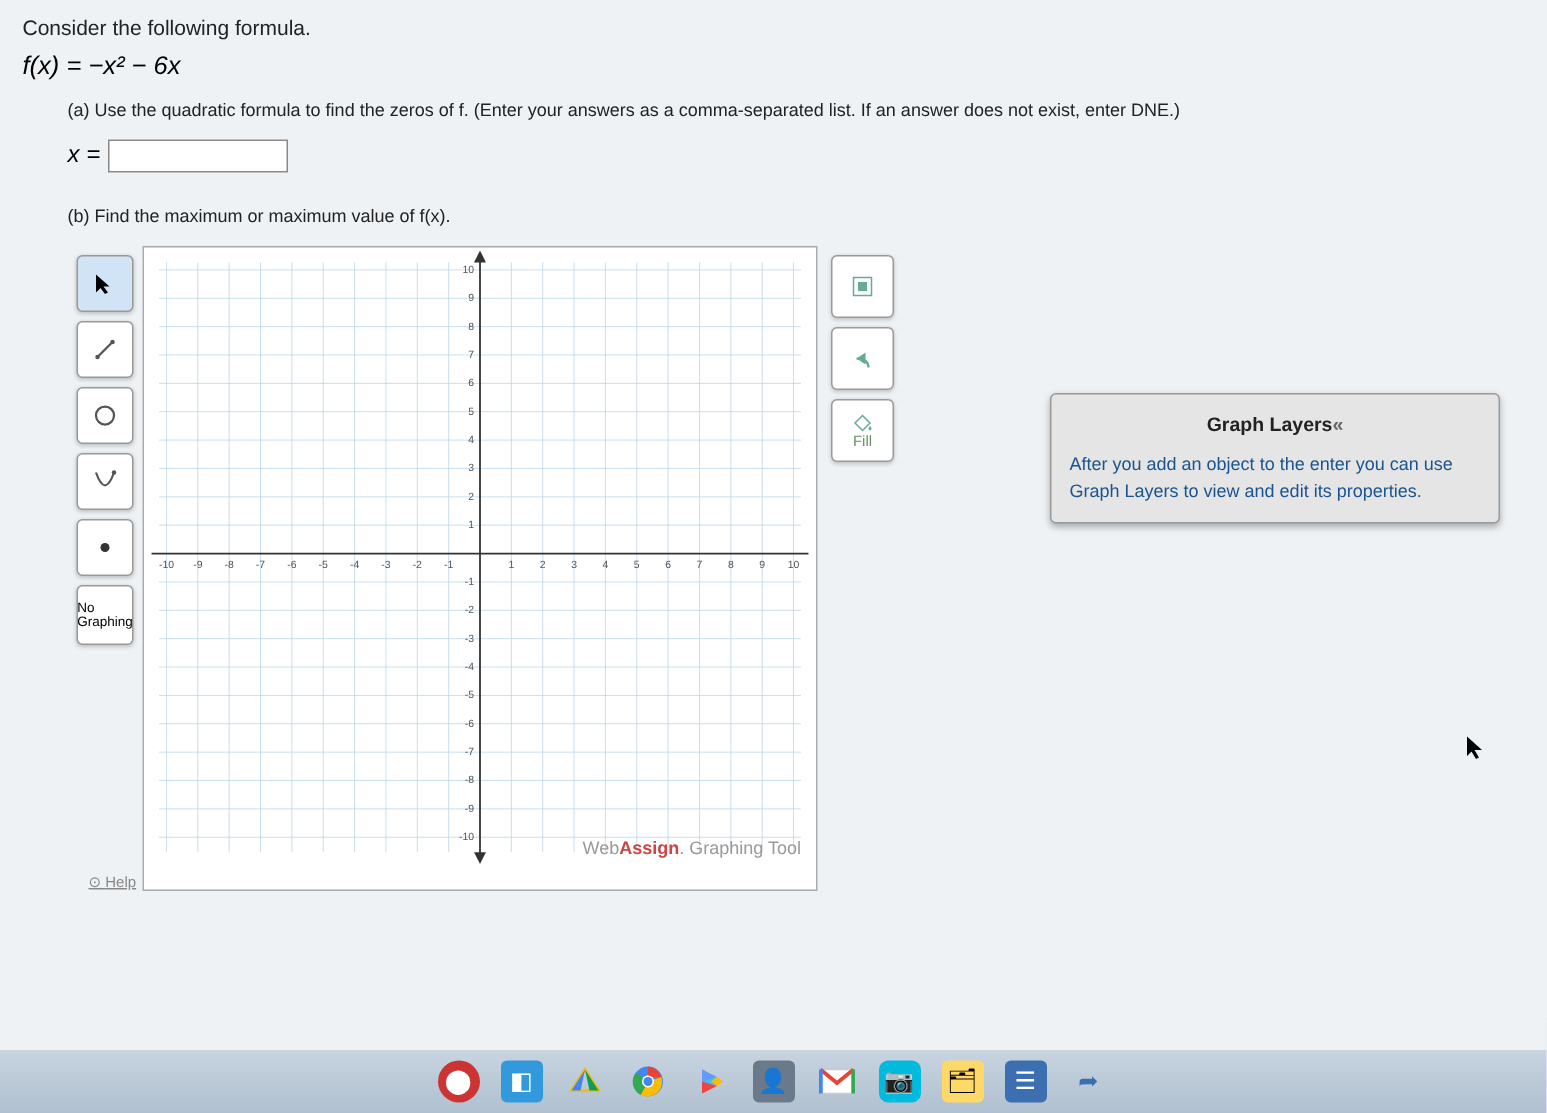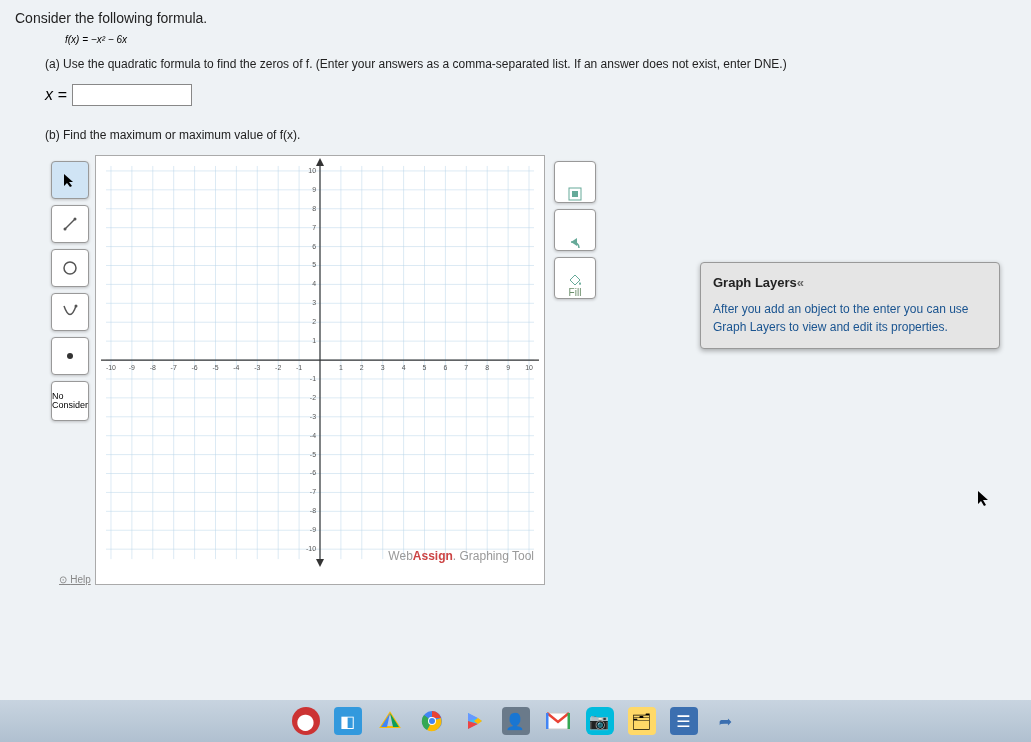--- a/index.html
+++ b/index.html
@@ -1,37 +1,37 @@
 <!DOCTYPE html>
 <html><head>
 <meta charset="utf-8">
 <style>
 * { box-sizing: border-box; margin: 0; padding: 0; }
 body { font-family: Arial, sans-serif; background: #dde5ea; width: 1031px; height: 742px; overflow: hidden; position: relative; }
 .page { background: #eef2f5; padding: 10px 15px; height: 700px; }
 .question-text { font-size: 14px; color: #222; margin-bottom: 8px; }
-.formula { font-size: 10px; font-style: italic; margin-left: 50px; margin-bottom: 10px; }
+.formula { font-size: 17px; font-style: italic; margin-bottom: 10px; }
 .part { font-size: 12px; color: #222; margin-left: 30px; margin-bottom: 10px; line-height: 1.6; }
 .answer-row { display: flex; align-items: center; margin-left: 30px; margin-bottom: 20px; }
 .answer-row .prefix { font-style: italic; margin-right: 5px; }
 .input-box { border: 1px solid #888; background: #fff; height: 22px; padding: 2px 4px; }
 .input-a { width: 120px; }
 .input-b { width: 100px; }
 .graphing-area { display: flex; margin-left: 30px; margin-top: 10px; position: relative; }
 .tool-sidebar { width: 50px; display: flex; flex-direction: column; gap: 6px; padding: 6px; }
 .tool-btn { width: 38px; height: 38px; border: 1px solid #999; border-radius: 4px; background: #fff; display: flex; align-items: center; justify-content: center; font-size: 18px; cursor: pointer; box-shadow: 0 1px 3px rgba(0,0,0,0.2); }
 .tool-btn.active { background: #d0e4f5; }
 .tool-btn.text { font-size: 9px; flex-direction: column; line-height: 1; }
 .graph-box { width: 450px; height: 430px; border: 1px solid #aaa; background: #fff; position: relative; }
 .grid-svg { width: 100%; height: 100%; }
 .right-tools { width: 60px; display: flex; flex-direction: column; gap: 6px; padding: 6px; align-items: center; }
-.right-btn { width: 42px; height: 42px; border: 1px solid #999; border-radius: 4px; background: #fff; display: flex; align-items: center; justify-content: flex-end; cursor: pointer; box-shadow: 0 1px 3px rgba(0,0,0,0.2); flex-direction:column; font-size:10px; color:#6a9; }
+.right-btn { width: 42px; height: 42px; border: 1px solid #999; border-radius: 4px; background: #fff; display: flex; align-items: center; justify-content: center; cursor: pointer; box-shadow: 0 1px 3px rgba(0,0,0,0.2); flex-direction:column; font-size:10px; color:#6a9; }
 .fill-btn { color: #6b8e6b; }
 .layers-panel { position: absolute; left: 700px; top: 262px; width: 300px; background: #e5e5e5; border: 1px solid #999; border-radius: 4px; box-shadow: 0 2px 5px rgba(0,0,0,0.3); padding: 12px; }
-.layers-title { font-weight: bold; font-size: 13px; color: #222; display: flex; justify-content: flex-start; align-items: center; margin-bottom: 10px; }
+.layers-title { font-weight: bold; font-size: 13px; color: #222; display: flex; justify-content: center; align-items: center; margin-bottom: 10px; }
 .layers-body { font-size: 12px; color: #1a5490; line-height: 1.5; }
 .help-icon { color:#888; font-size:10px; margin-left:8px; margin-top:0; cursor:pointer; text-decoration:underline; }
 .watermark { position: absolute; left: 420px; bottom: 15px; font-size: 12px; color: #999; }
 .watermark .wa { color: #999; }
 .watermark .wa b { color: #c44; font-weight: bold; }
 .taskbar { position: absolute; bottom: 0; left: 0; right: 0; height: 42px; background: linear-gradient(#c8d4e0,#b0c0d0); display: flex; align-items: center; justify-content: center; gap: 14px; padding: 0 20px; }
 .task-icon { width: 28px; height: 28px; border-radius: 4px; display:flex; align-items:center; justify-content:center; font-size:16px; cursor:pointer; }
 .collapse { cursor: pointer; font-weight: bold; color: #666; }
 .cursor-arrow { position:absolute; right:40px; top:490px; font-size:16px; color:#000; }
 </style>
@@ -72,21 +72,21 @@
             <path d="M3 3 Q9 20 15 3" stroke="#555" stroke-width="1.5" fill="none"></path>
             <circle cx="15" cy="3" r="1.5" fill="#555"></circle>
           </svg>
         </div>
       <div class="tool-btn">
           <svg width="10" height="10">
             <circle cx="5" cy="5" r="3" fill="#333"></circle>
           </svg>
         </div>
       <div class="tool-btn text" style="height:40px;">
-          <span>No Consider</span>
+          <span>No Graphing</span>
         </div>
     </div>
 
     <div class="graph-box">
       <svg class="grid-svg" viewBox="0 0 450 430">
           <line x1="15" y1="10" x2="15" y2="405" stroke="#b8d4e8" stroke-width="0.5"></line>
           <line x1="36" y1="10" x2="36" y2="405" stroke="#b8d4e8" stroke-width="0.5"></line>
           <line x1="57" y1="10" x2="57" y2="405" stroke="#b8d4e8" stroke-width="0.5"></line>
           <line x1="78" y1="10" x2="78" y2="405" stroke="#b8d4e8" stroke-width="0.5"></line>
           <line x1="99" y1="10" x2="99" y2="405" stroke="#b8d4e8" stroke-width="0.5"></line>

